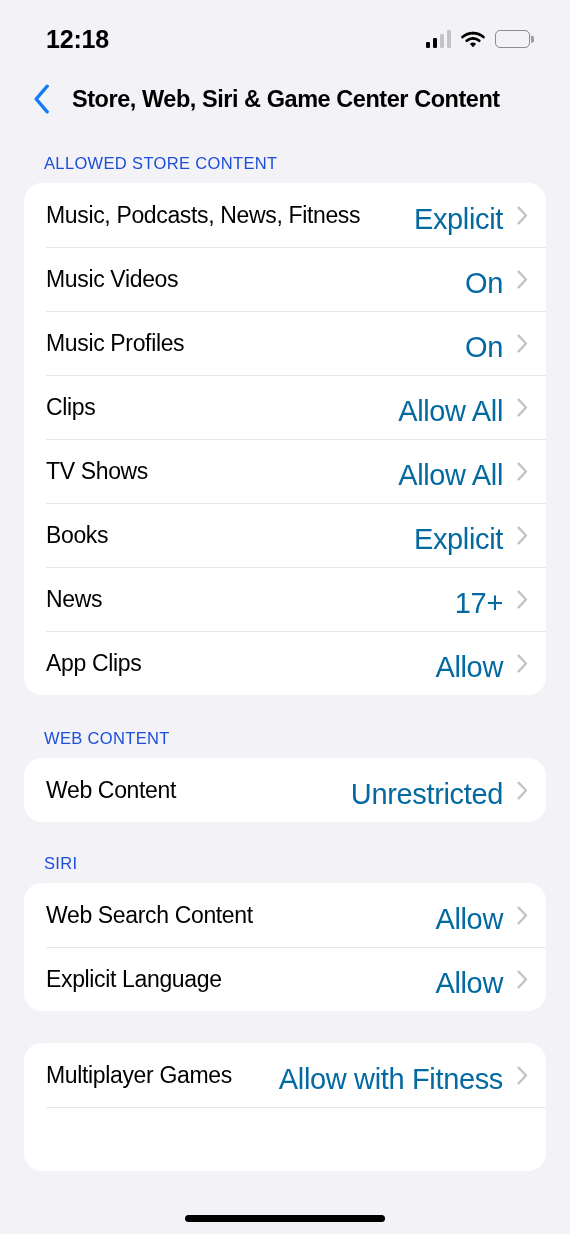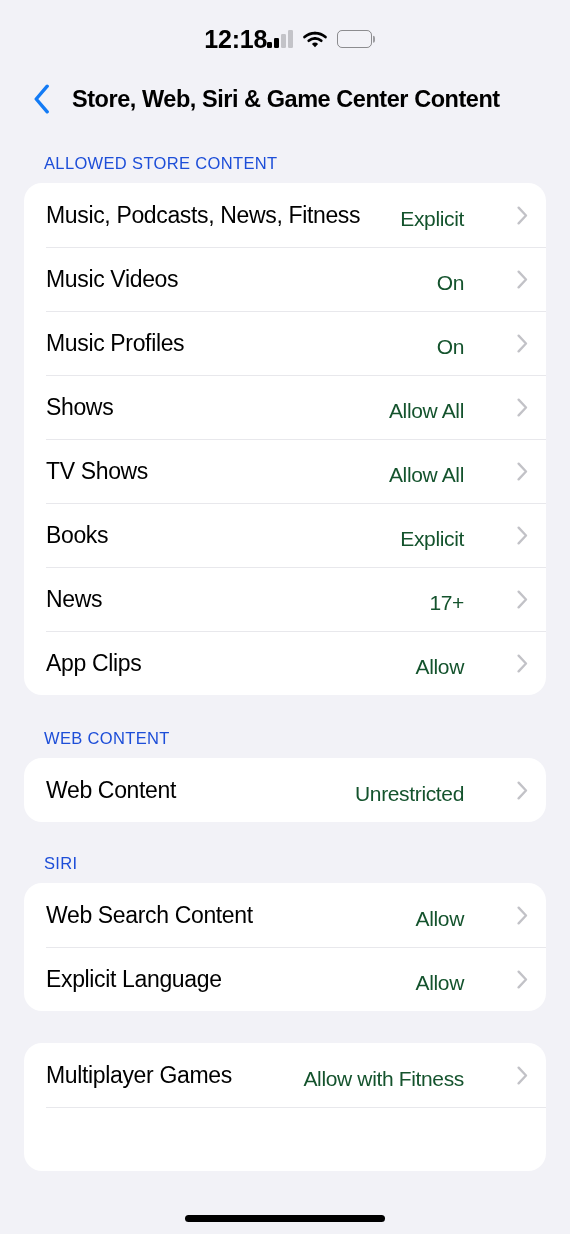--- a/index.html
+++ b/index.html
@@ -16,21 +16,21 @@
     color: #000;
     -webkit-font-smoothing: antialiased;
     position: relative;
   }
 
   
   .status-bar {
     height: 70px;
     display: flex;
     align-items: center;
-    justify-content: center;
+    justify-content: space-between;
     padding: 0 40px 0 46px;
     position: relative;
   }
   .status-time {
     font-size: 25px;
     font-weight: 600;
     letter-spacing: -0.2px;
     color: #000;
     margin-top: 8px;
   }
@@ -136,43 +136,42 @@
   }
 
   .row {
     display: flex;
     align-items: center;
     height: 64px;
     padding-left: 22px;
     padding-right: 18px;
     position: relative;
     cursor: pointer;
-    gap: 39px;
   }
   .row + .row::before {
     content: "";
     position: absolute;
     left: 22px;
     right: 0;
     top: 0;
     height: 1px;
     background: #e8e8ec;
   }
 
   .row-label {
     font-size: 23px;
     letter-spacing: -0.35px;
     color: #000;
     white-space: nowrap;
   }
   .row-value {
     margin-left: auto;
-    font-size: 21px;
+    font-size: 29px;
     letter-spacing: -0.35px;
-    color: #14532d;
+    color: #0369a1;
     white-space: nowrap;
     padding-right: 14px;
     margin-top: 8px;
   }
   .row-chevron {
     flex: 0 0 auto;
     width: 11px;
     height: 19px;
     display: block;
   }
@@ -248,21 +247,21 @@
           </svg>
       </div>
       <div class="row">
         <span class="row-label">Music Profiles</span>
         <span class="row-value">On</span>
         <svg class="row-chevron" viewBox="0 0 11 19" aria-hidden="true">
             <path d="M1.6 1.6L9 9.5l-7.4 7.9" fill="none" stroke="#c2c2c7" stroke-width="2.3" stroke-linecap="round" stroke-linejoin="round"></path>
           </svg>
       </div>
       <div class="row">
-        <span class="row-label">Shows</span>
+        <span class="row-label">Clips</span>
         <span class="row-value">Allow All</span>
         <svg class="row-chevron" viewBox="0 0 11 19" aria-hidden="true">
             <path d="M1.6 1.6L9 9.5l-7.4 7.9" fill="none" stroke="#c2c2c7" stroke-width="2.3" stroke-linecap="round" stroke-linejoin="round"></path>
           </svg>
       </div>
       <div class="row">
         <span class="row-label">TV Shows</span>
         <span class="row-value">Allow All</span>
         <svg class="row-chevron" viewBox="0 0 11 19" aria-hidden="true">
             <path d="M1.6 1.6L9 9.5l-7.4 7.9" fill="none" stroke="#c2c2c7" stroke-width="2.3" stroke-linecap="round" stroke-linejoin="round"></path>

